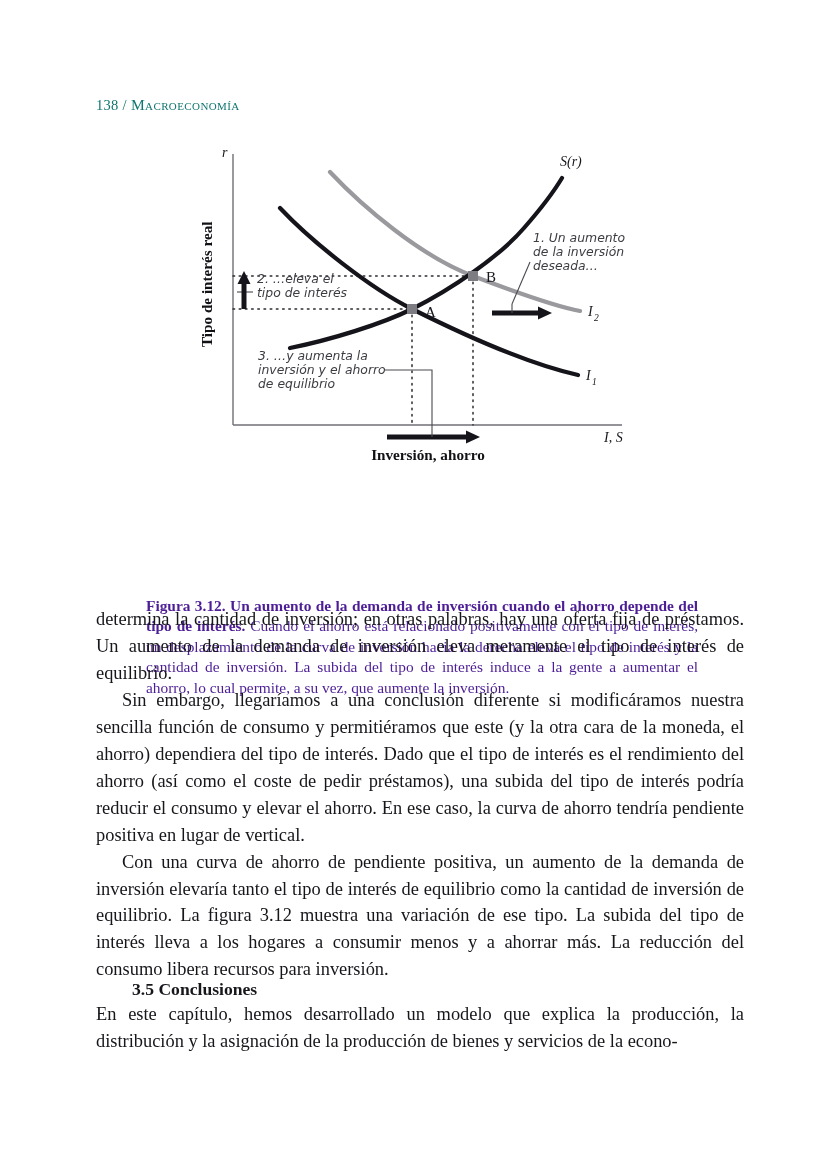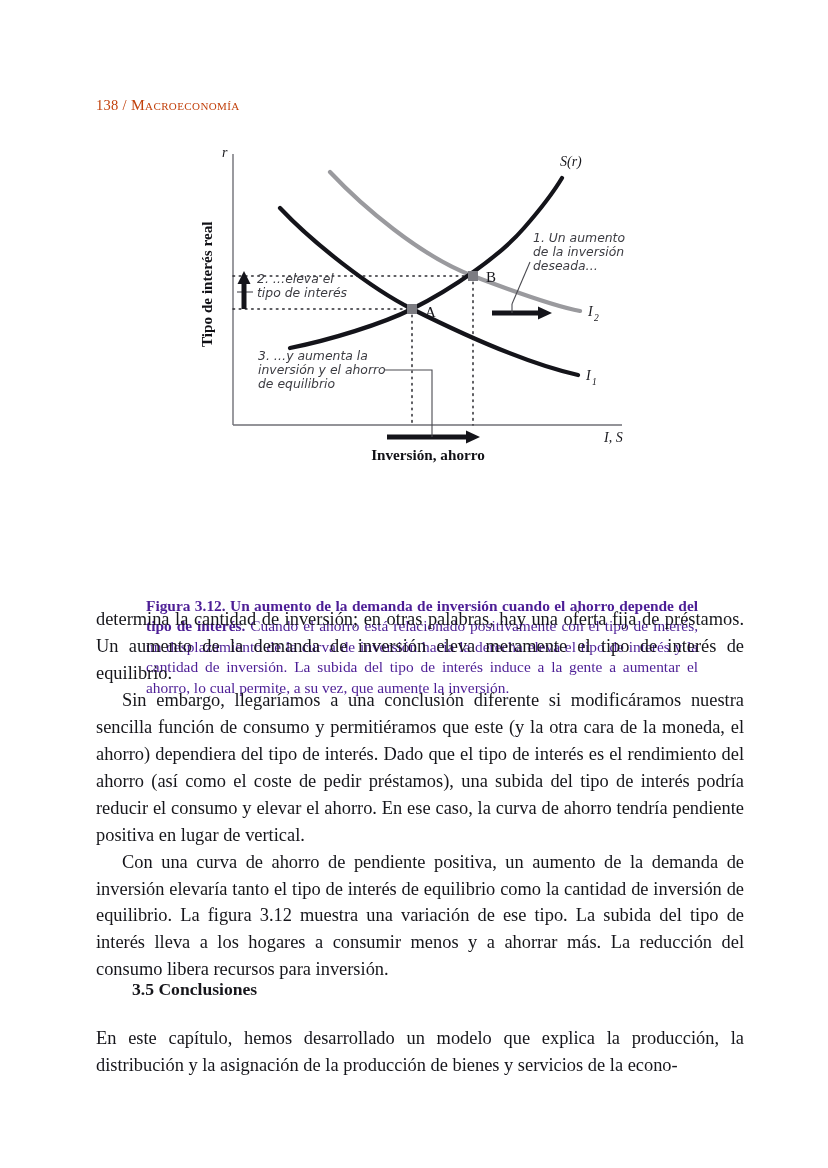--- a/index.html
+++ b/index.html
@@ -16,21 +16,21 @@
     overflow: hidden;
   }
 
   
   #running-head {
     position: absolute;
     left: 96px;
     top: 96px;
     font-size: 14.5px;
     letter-spacing: 0.3px;
-    color: #c2410c;
+    color: #0f766e;
     white-space: nowrap;
   }
   #running-head .folio { font-size: 14.5px; }
   #running-head .smallcaps {
     font-variant: small-caps;
     font-size: 15.5px;
     letter-spacing: 0.4px;
   }
 
   
@@ -82,21 +82,21 @@
   #body-1 { top: 606px; }
   #section-heading {
     position: absolute;
     left: 96px;
     top: 979px;
     font-size: 17.6px;
     font-weight: bold;
     color: #16161b;
     margin-left: 36px;
   }
-  #body-2 { top: 1025px; }
+  #body-2 { top: 1001px; }
 
   
   .ann {
     font-family: "DejaVu Sans", sans-serif;
     font-style: italic;
     font-size: 12.4px;
     fill: #3c3c42;
   }
   .axlab {
     font-family: "Liberation Serif", serif;

